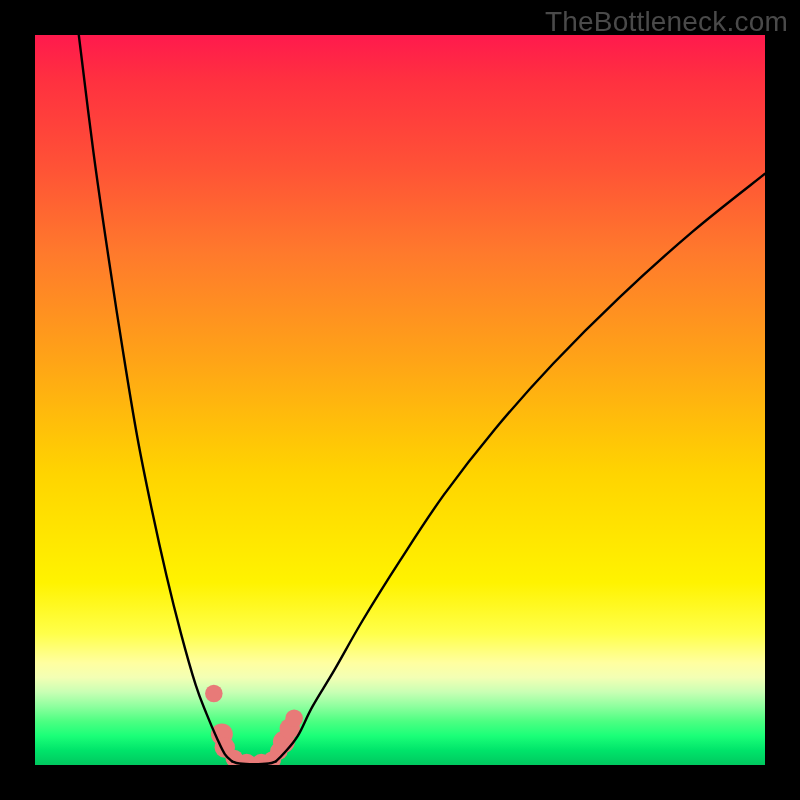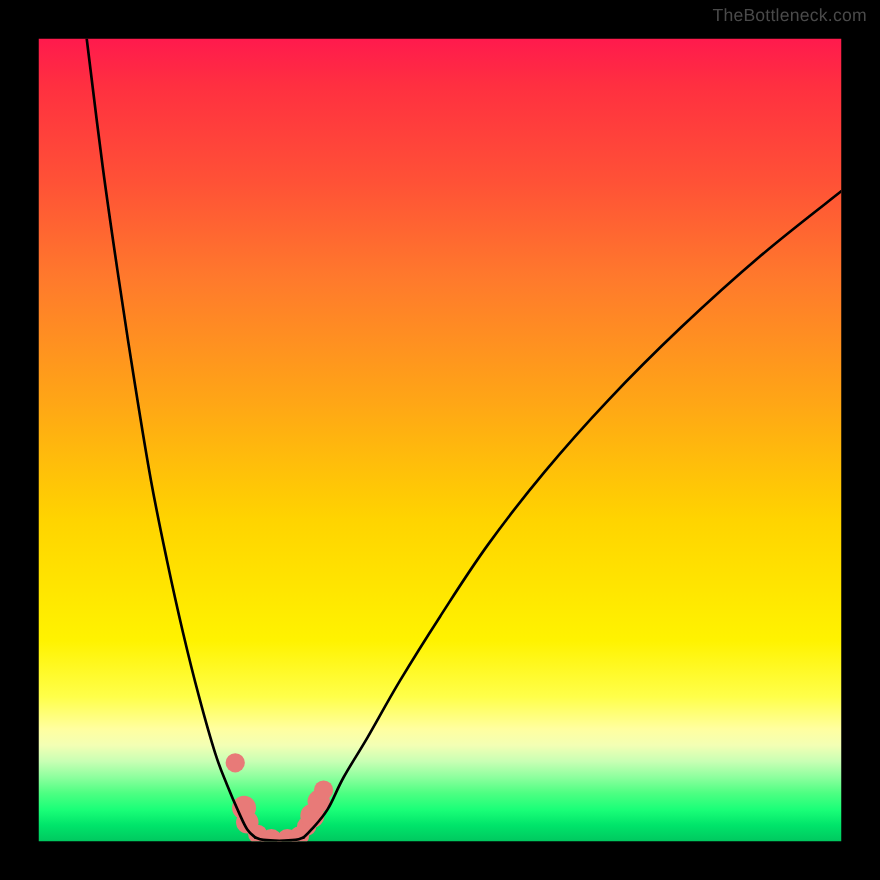--- a/index.html
+++ b/index.html
@@ -46,21 +46,21 @@
       #1bff78 96%,
       #00e46a 98%,
       #00c85f 100%
     );
   }
   .watermark {
     position: absolute;
     top: 6px;
     right: 12px;
     font-family: Arial, Helvetica, sans-serif;
-    font-size: 16px;
+    font-size: 28px;
     color: #4a4a4a;
     letter-spacing: 0.2px;
     user-select: none;
   }
   svg.curve {
     position: absolute;
     left: 0; top: 0;
     width: 730px;
     height: 730px;
   }

